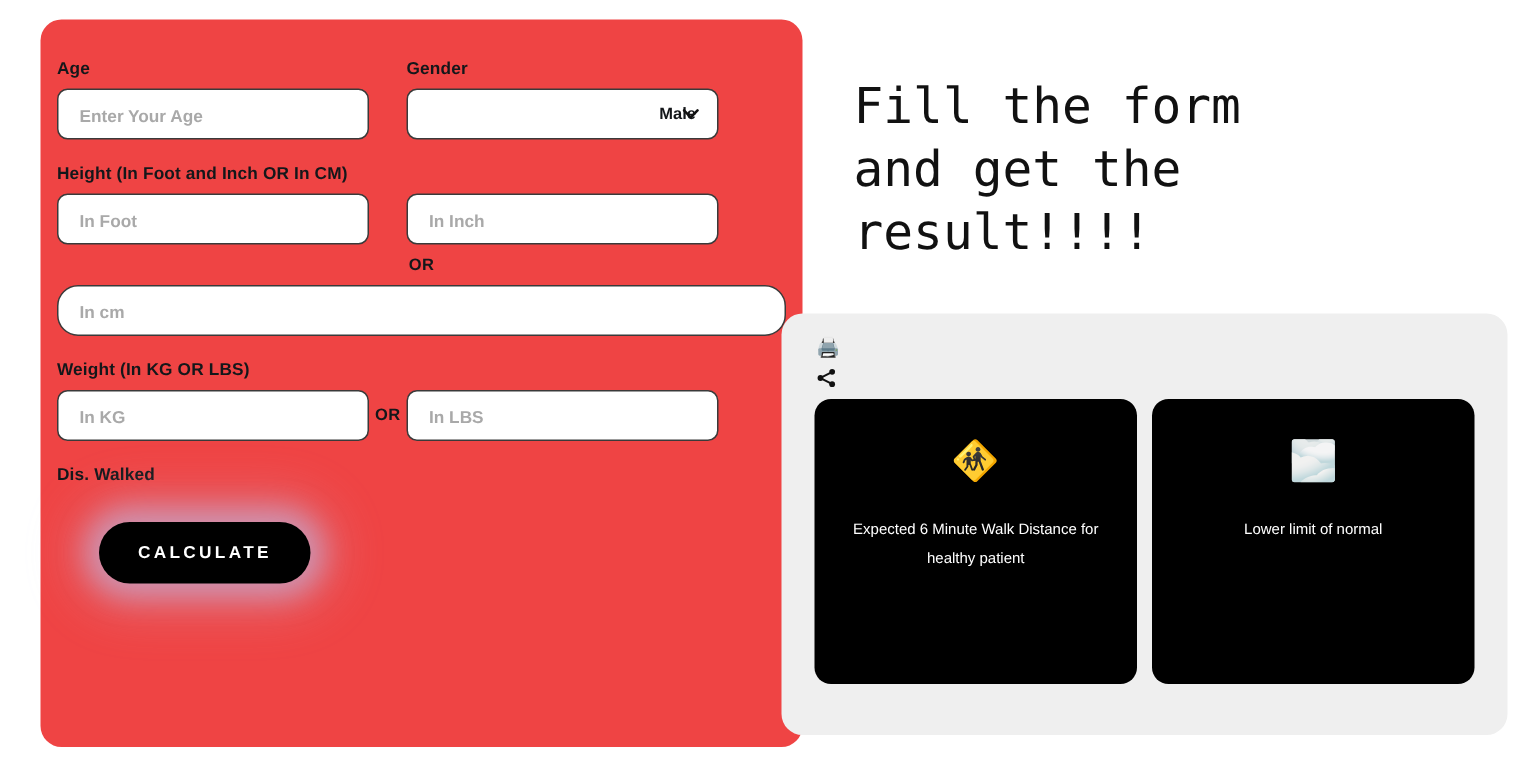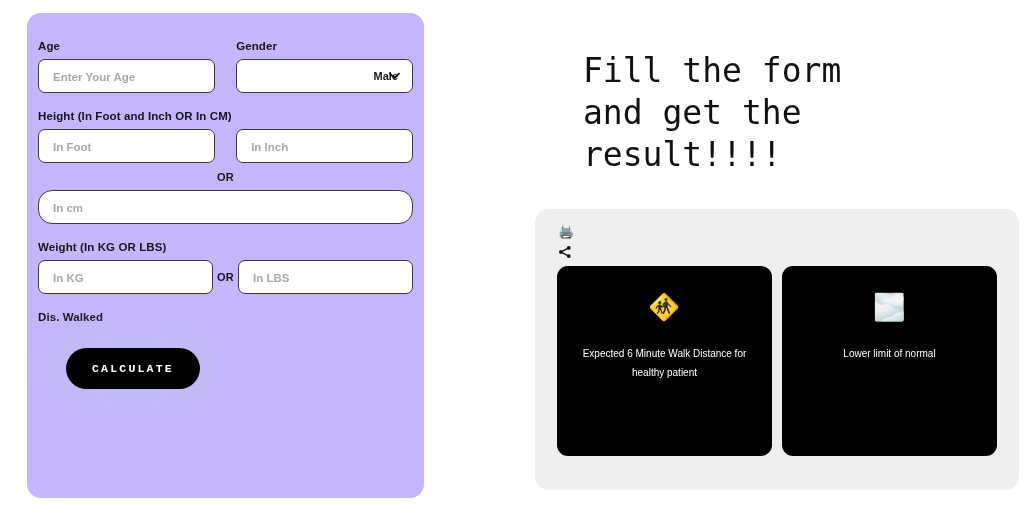--- a/index.html
+++ b/index.html
@@ -17,23 +17,23 @@
     width: 1024px;
     height: 505px;
     background: #ffffff;
   }
 
   
   .form-panel {
     position: absolute;
     left: 27px;
     top: 13px;
-    width: 397px;
+    width: 508px;
     height: 485px;
-    background: #c4b5fd;
+    background: #ef4444;
     border-radius: 14px;
     padding: 27px 11px 0 11px;
   }
 
   .field-label {
     font-size: 11.5px;
     font-weight: bold;
     color: #14171a;
     letter-spacing: 0.1px;
     margin-bottom: 7px;
@@ -126,30 +126,30 @@
     justify-content: center;
     height: 41px;
     padding: 12px 26px;
     background: #000000;
     color: #ffffff;
     border: none;
     border-radius: 22px;
     font-size: 11.5px;
     font-weight: bold;
     letter-spacing: 2.2px;
-    font-family: Liberation Mono, monospace;
+    font-family: Liberation Sans, sans-serif;
     cursor: pointer;
     box-shadow: 0 0 18px 9px rgba(186,188,236,0.50),
                 0 0 34px 16px rgba(205,206,240,0.30);
   }
 
   
   .right {
     position: absolute;
-    left: 535px;
+    left: 521px;
     top: 0;
     width: 484px;
     height: 376px;
   }
 
   .headline {
     position: absolute;
     left: 48px;
     top: 50px;
     font-family: "DejaVu Sans Mono", monospace;

